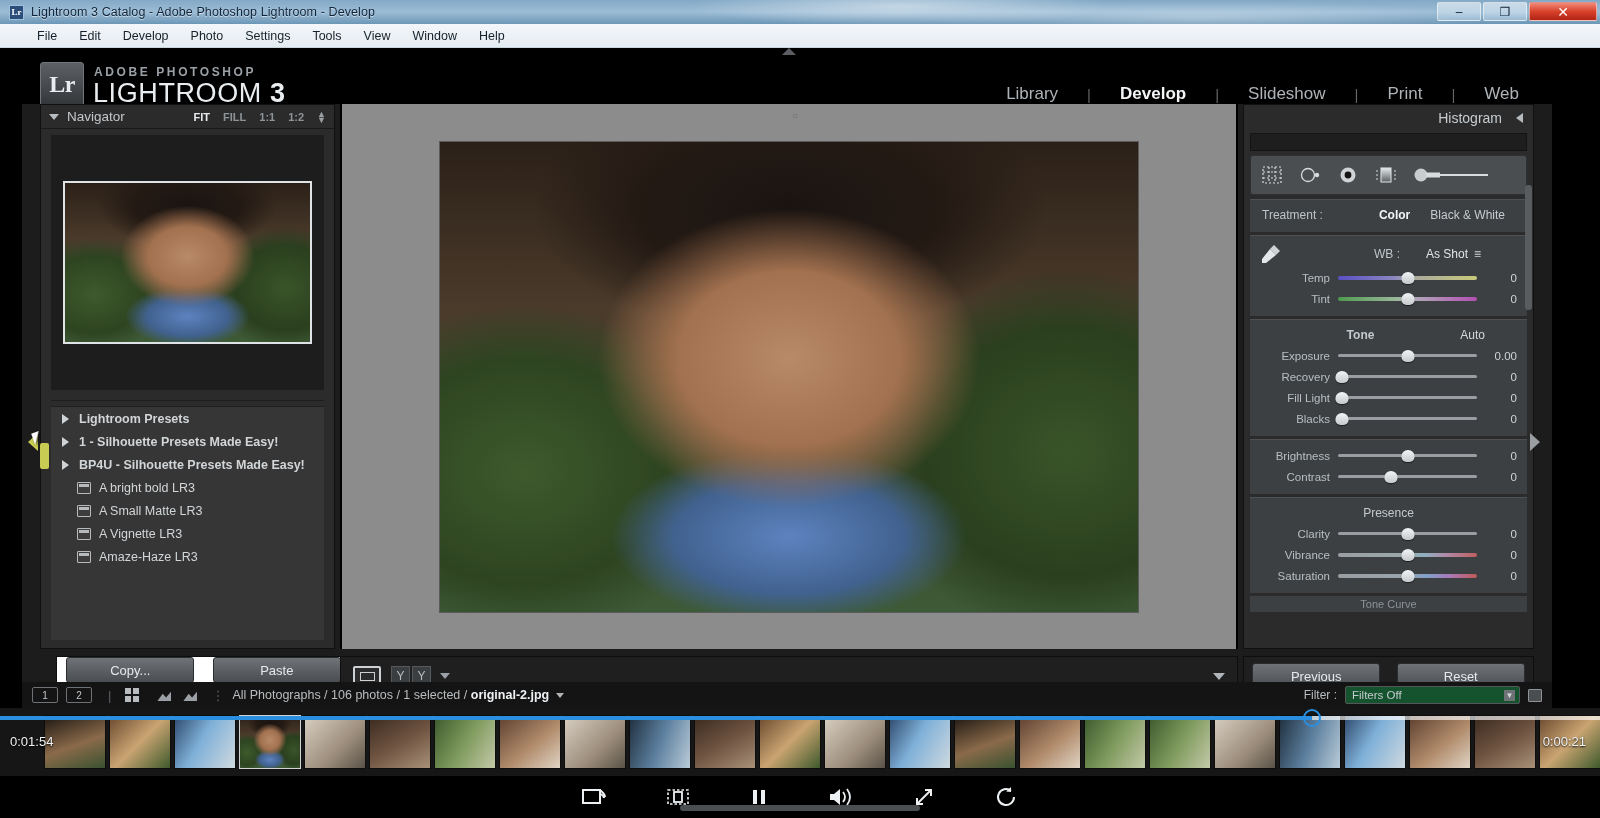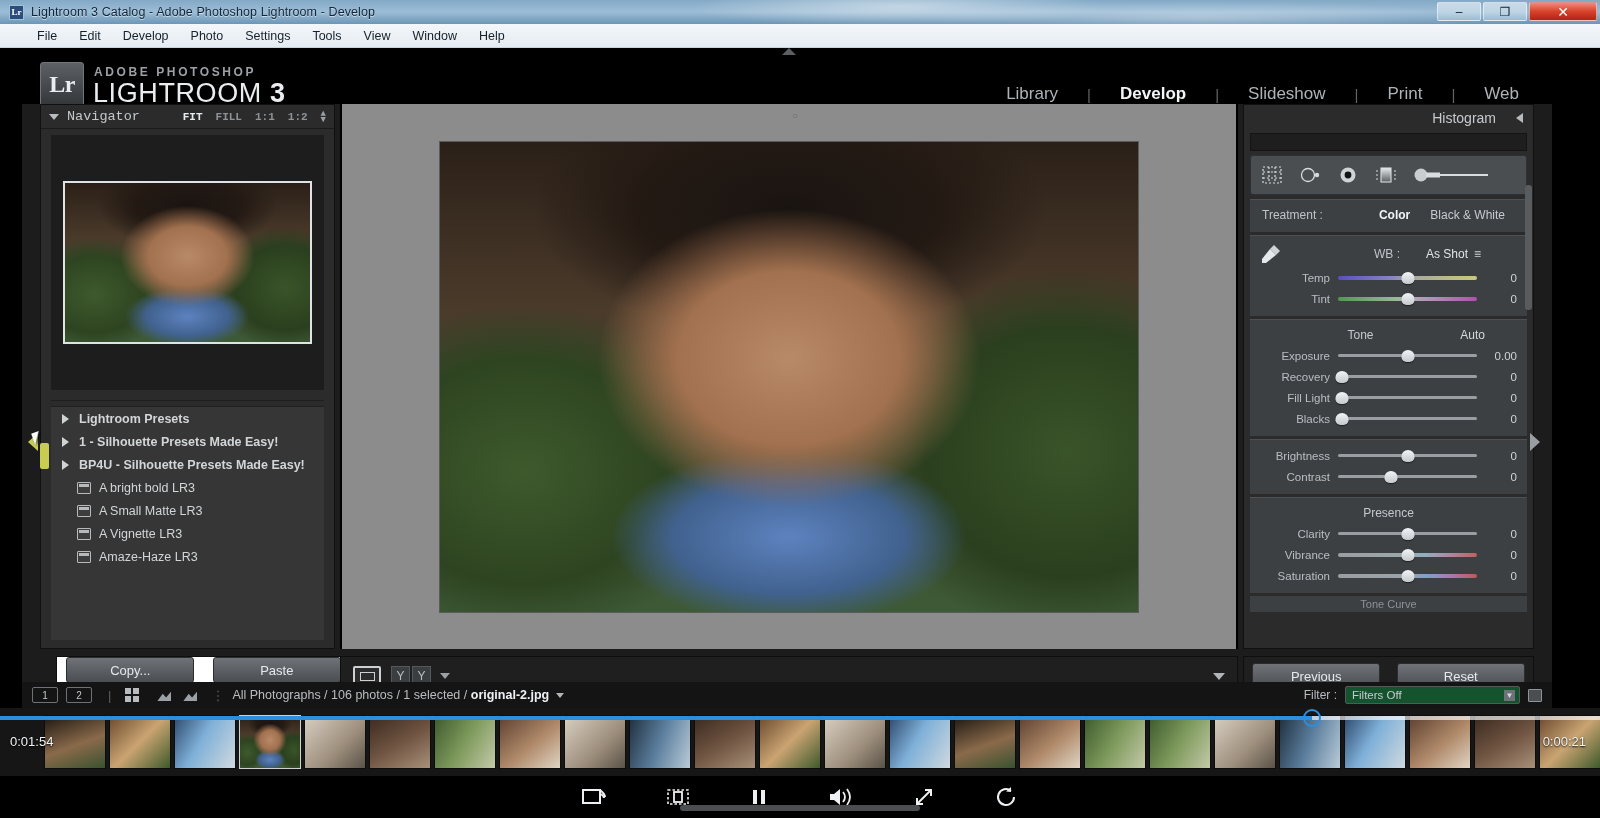--- a/index.html
+++ b/index.html
@@ -119,21 +119,20 @@
   
   .left-panel {
     position: absolute; left: 18px; top: 56px; width: 295px; height: 545px;
     background: #2b2b2b;
     border: 1px solid #101010;
   }
   .panel-head {
     height: 24px; display: flex; align-items: center;
     background: #2b2b2b; padding: 0 8px;
     border-bottom: 1px solid #1a1a1a;
-    font-family: Liberation Mono, monospace;
   }
   .tri {
     width: 0; height: 0; margin-right: 8px;
     border-left: 5px solid transparent; border-right: 5px solid transparent;
     border-top: 6px solid #b8bdc1;
   }
   .panel-head-title { color: #c3c8cc; font-size: 13.5px; flex: 1; }
   .zoomlevels { display: flex; align-items: center; gap: 13px; }
   .zl { color: #8e9398; font-size: 11px; font-weight: bold; }
   .zl.active { color: #e8ebee; }
@@ -256,21 +255,21 @@
   }
 
   
   .right-panel {
     position: absolute; left: 1221px; top: 56px; width: 291px; height: 545px;
     background: #2b2b2b; border: 1px solid #101010;
     overflow: hidden;
   }
   .rp-head {
     height: 26px; display: flex; align-items: center; justify-content: flex-end;
-    padding-right: 10px; gap: 20px;
+    padding-right: 10px; gap: 14px;
     background: #2b2b2b;
     text-align: right;
   }
   .rp-head-title { color: #c6cbcf; font-size: 14px; }
   .tri-left {
     width: 0; height: 0;
     border-top: 5px solid transparent; border-bottom: 5px solid transparent;
     border-right: 7px solid #b5babe;
   }
   .histogram {
@@ -344,21 +343,21 @@
     width: 40px; text-align: right; color: #cfd3d6; font-size: 11.5px;
     padding-left: 8px;
   }
   .sec-title {
     text-align: center; color: #c3c8cc; font-size: 12px;
     height: 20px; line-height: 20px; position: relative;
   }
   .sec-title .auto {
     position: absolute; right: 42px; top: 0; color: #d4d8db;
   }
-  .sec-title .tone-word { margin-right: 56px; }
+  .sec-title .tone-word { margin-right: 56px; font-weight: bold; }
 
   .rp-scrollbar {
     position: absolute; right: 1px; top: 80px; width: 7px; height: 125px;
     background: #585c5f; border-radius: 3px;
   }
   .rp-bottom-tease {
     margin: 3px 6px 0 6px; height: 16px; background: #3c4043;
     display: flex; align-items: center; justify-content: center;
     color: #8d9296; font-size: 11px; overflow: hidden;
   }

